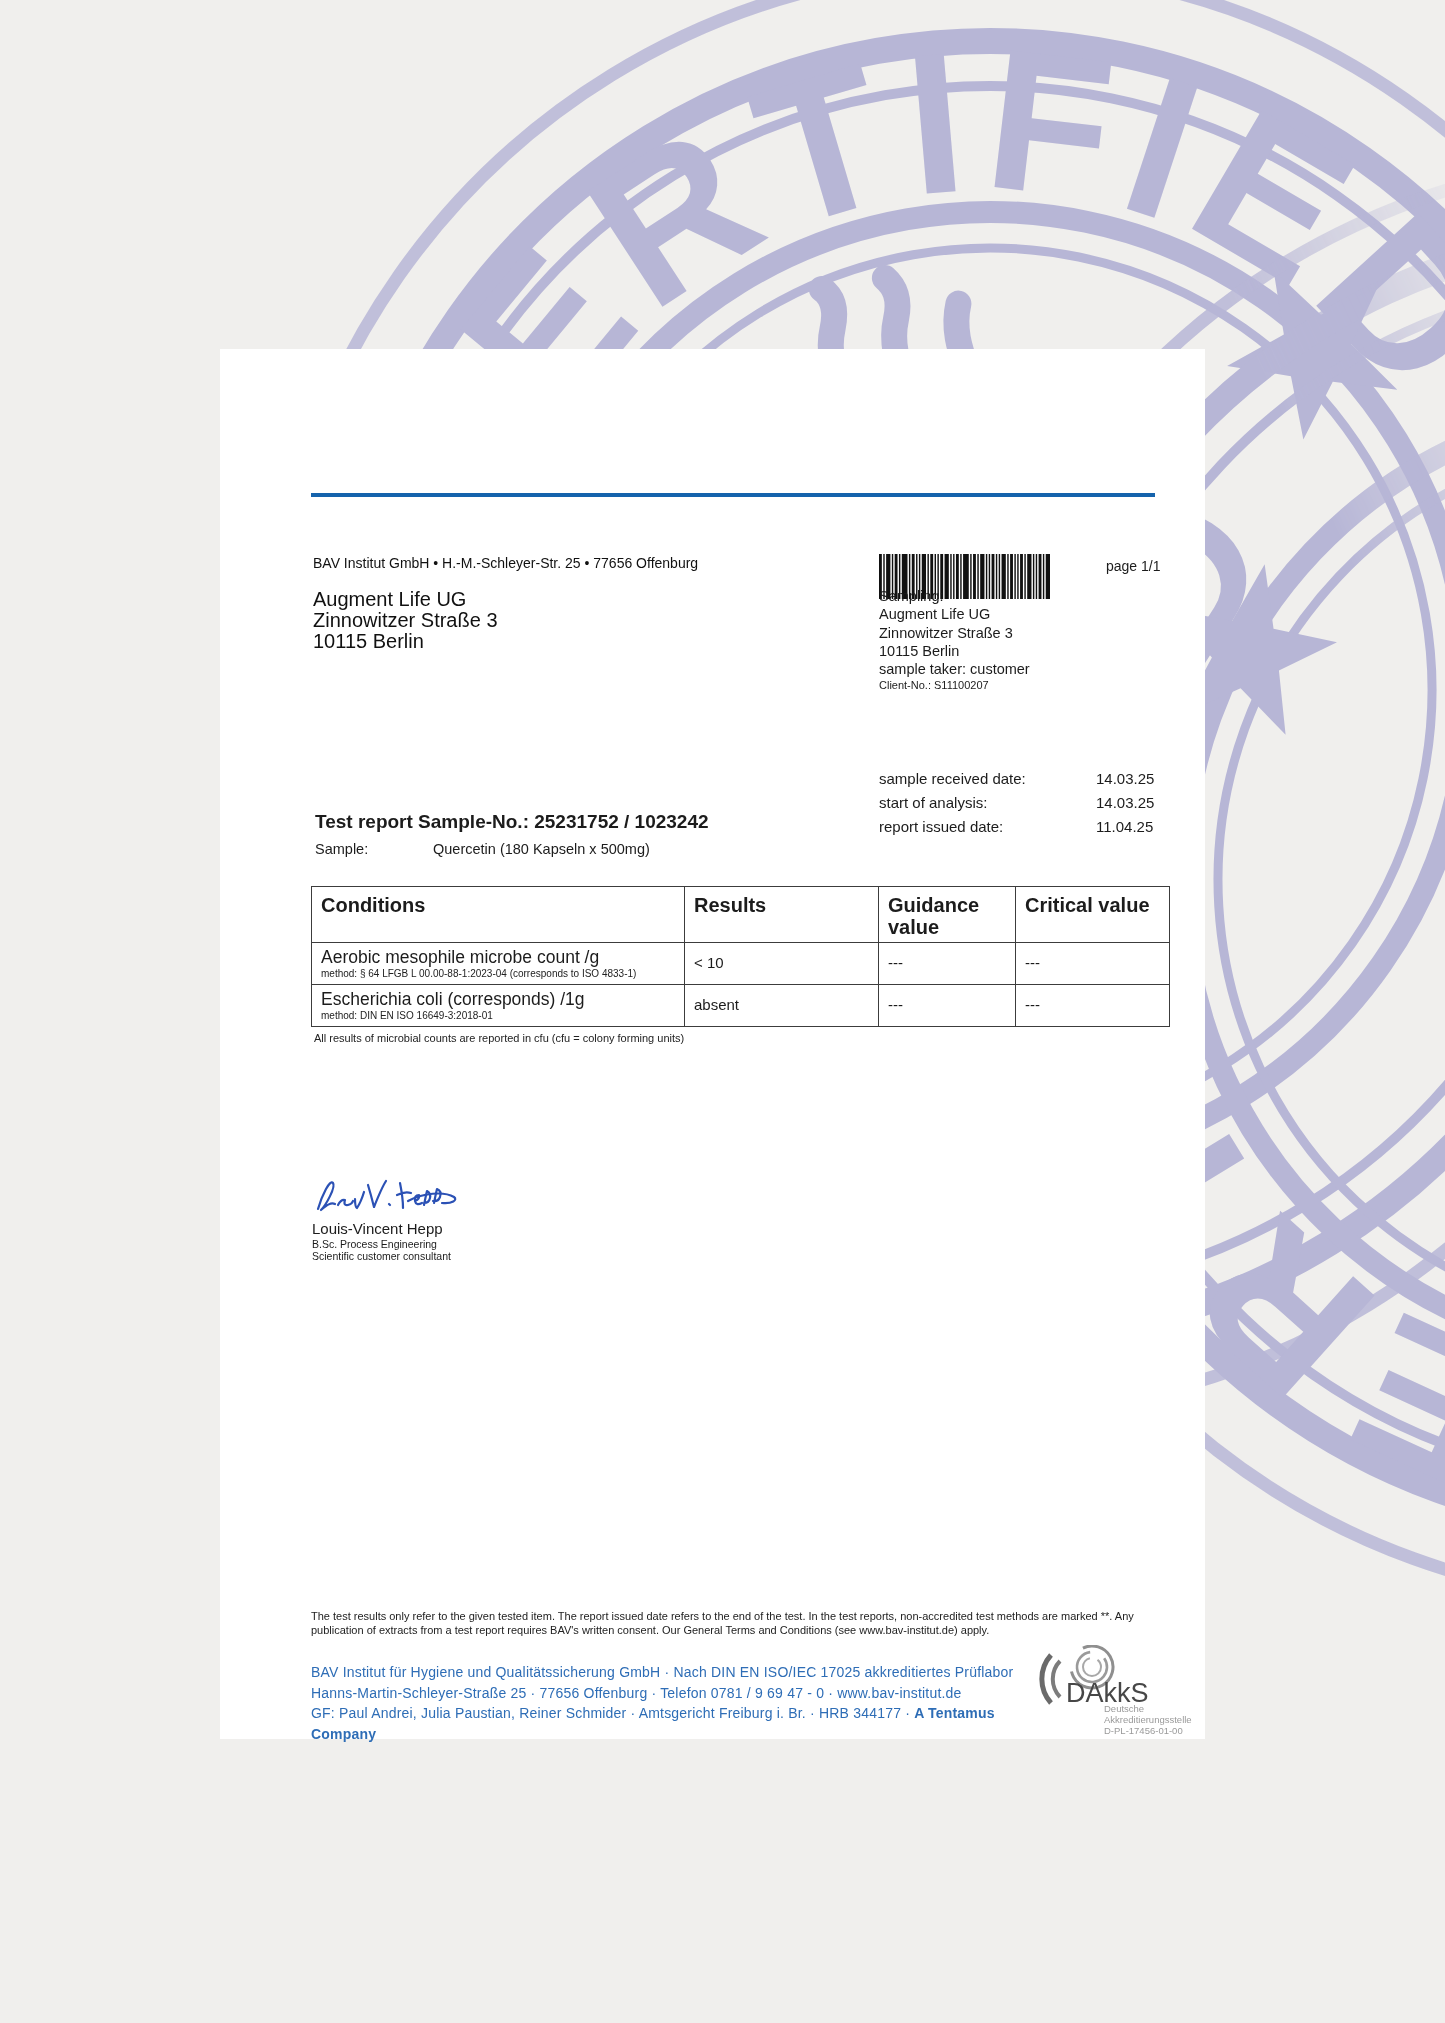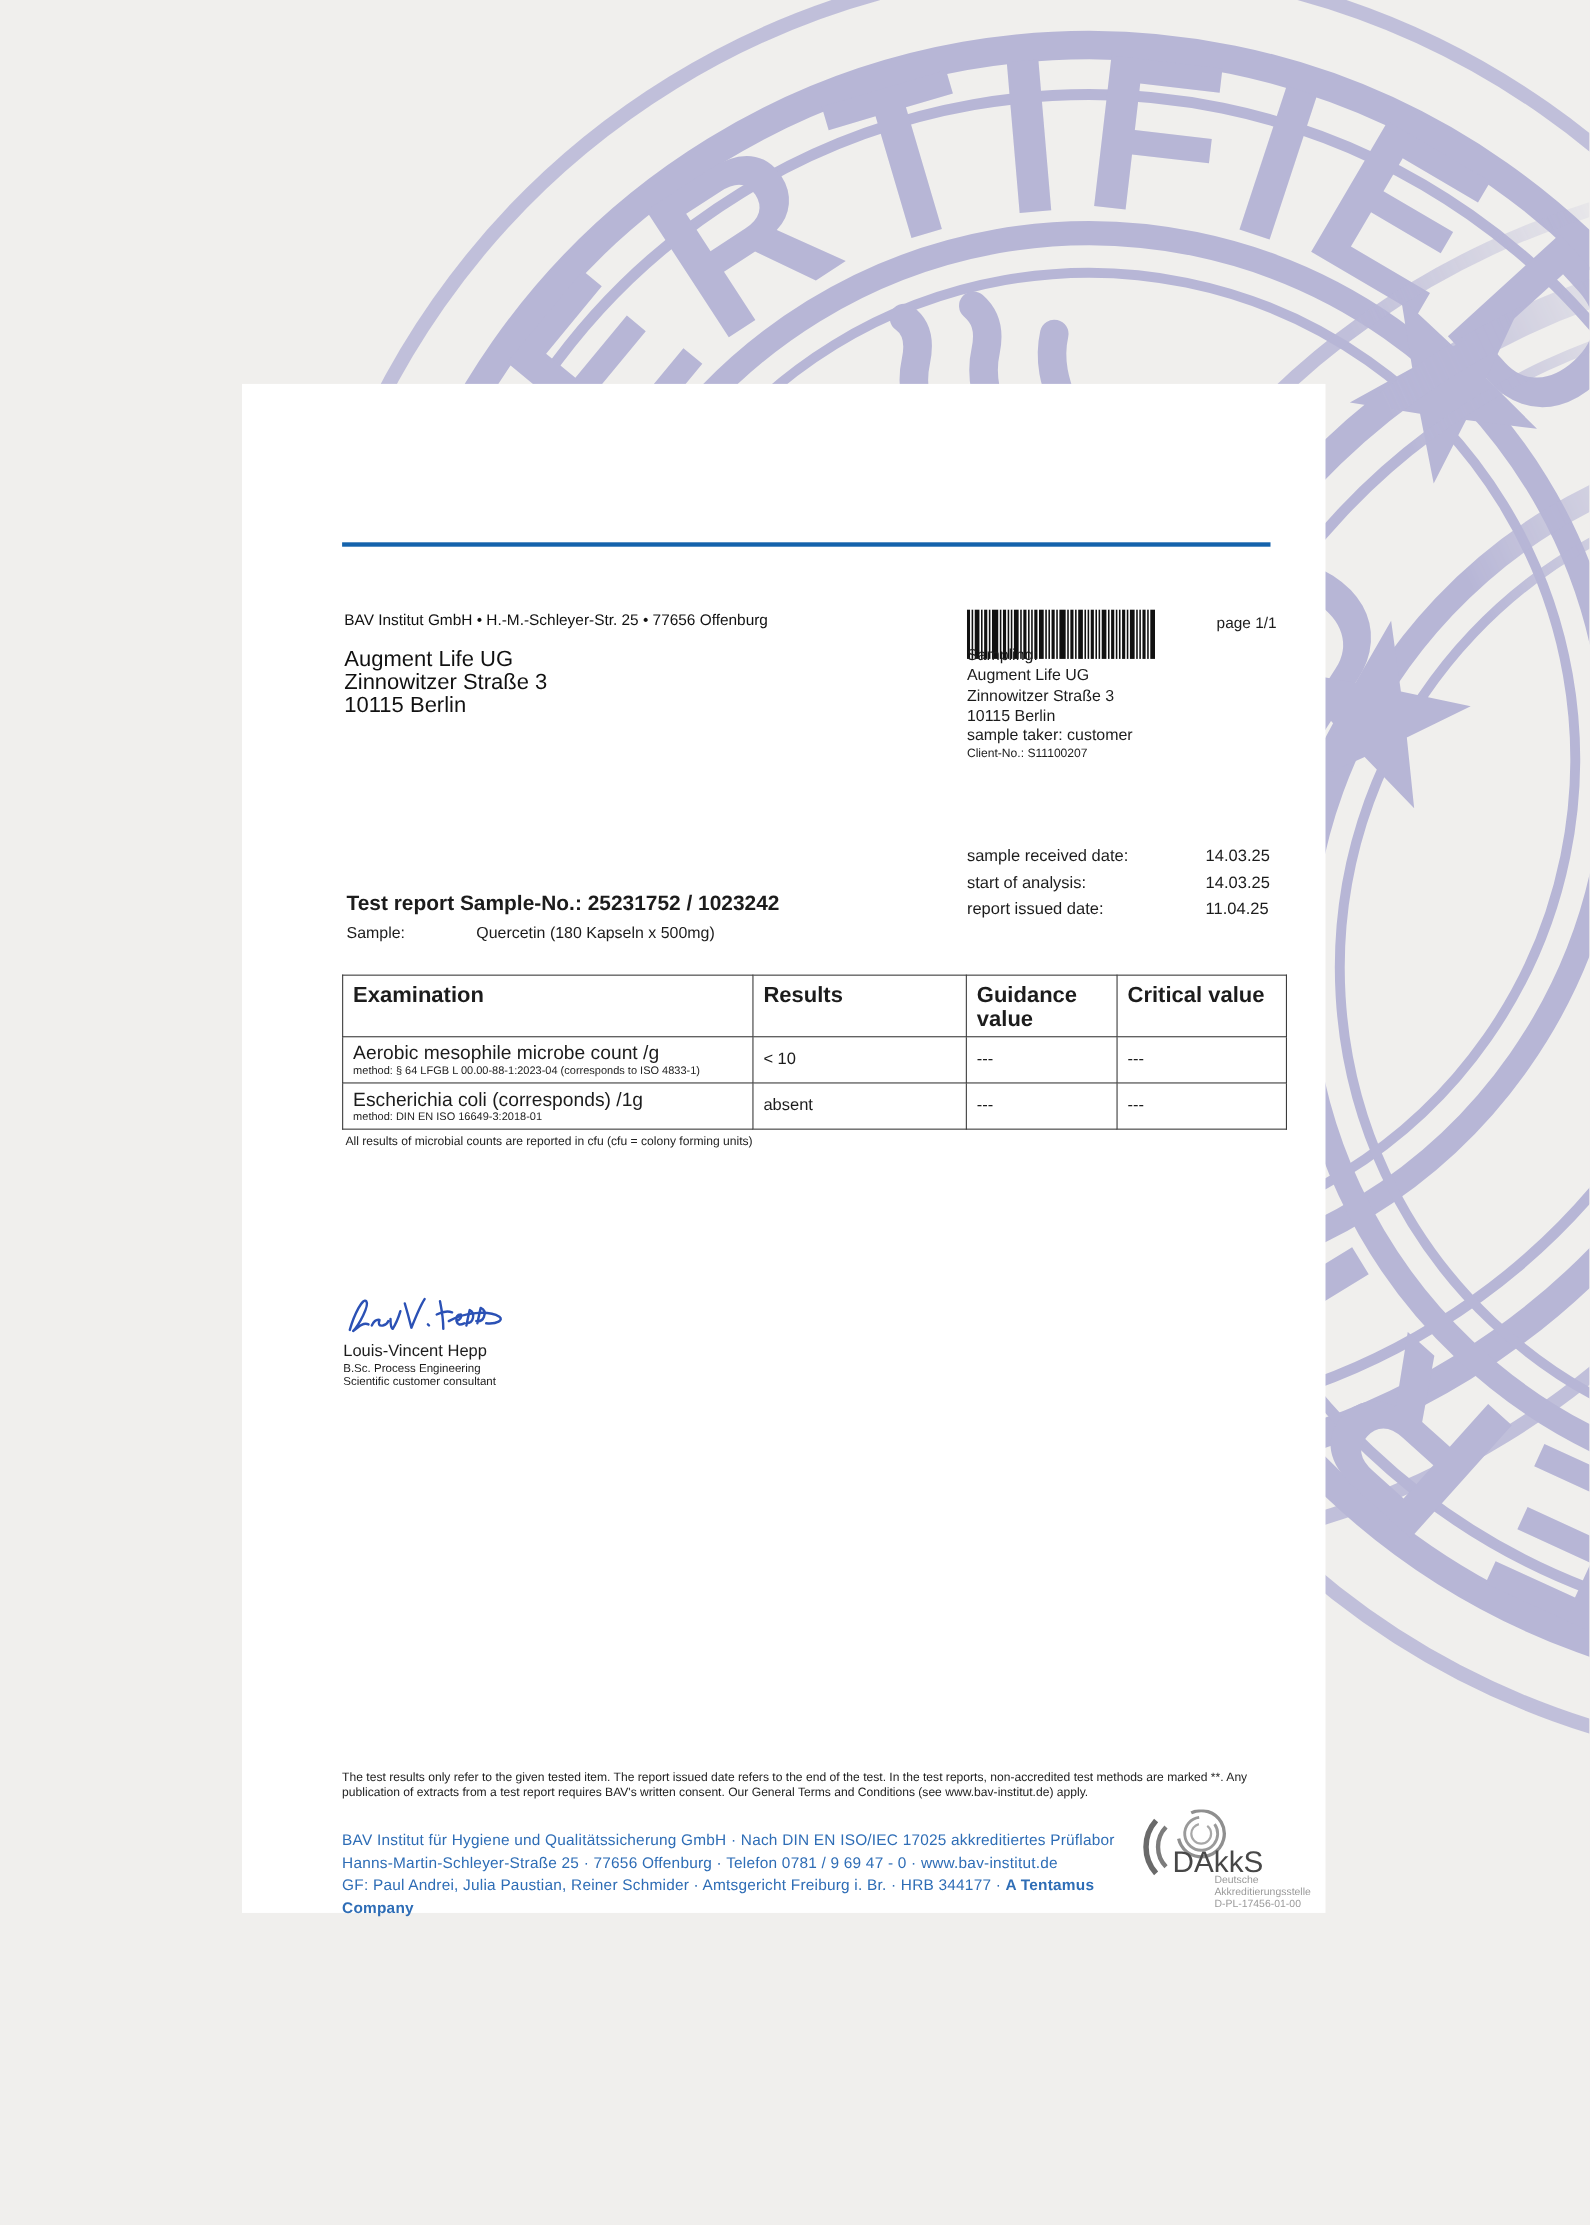--- a/index.html
+++ b/index.html
@@ -208,21 +208,21 @@
     <div class="abs results-wrap">
       <table class="results">
         <colgroup>
             <col class="col-exam">
             <col class="col-res">
             <col class="col-guid">
             <col class="col-crit">
           </colgroup>
         <tbody>
             <tr>
-          <th>Examination</th>
+          <th>Conditions</th>
           <th>Results</th>
           <th>Guidance value</th>
           <th>Critical value</th>
         </tr>
         <tr>
           <td>
             <div class="exam-name">Aerobic mesophile microbe count /g</div>
             <div class="exam-method">method: § 64 LFGB L 00.00-88-1:2023-04 (corresponds to ISO 4833-1)</div>
           </td>
           <td class="val">&lt; 10</td>

